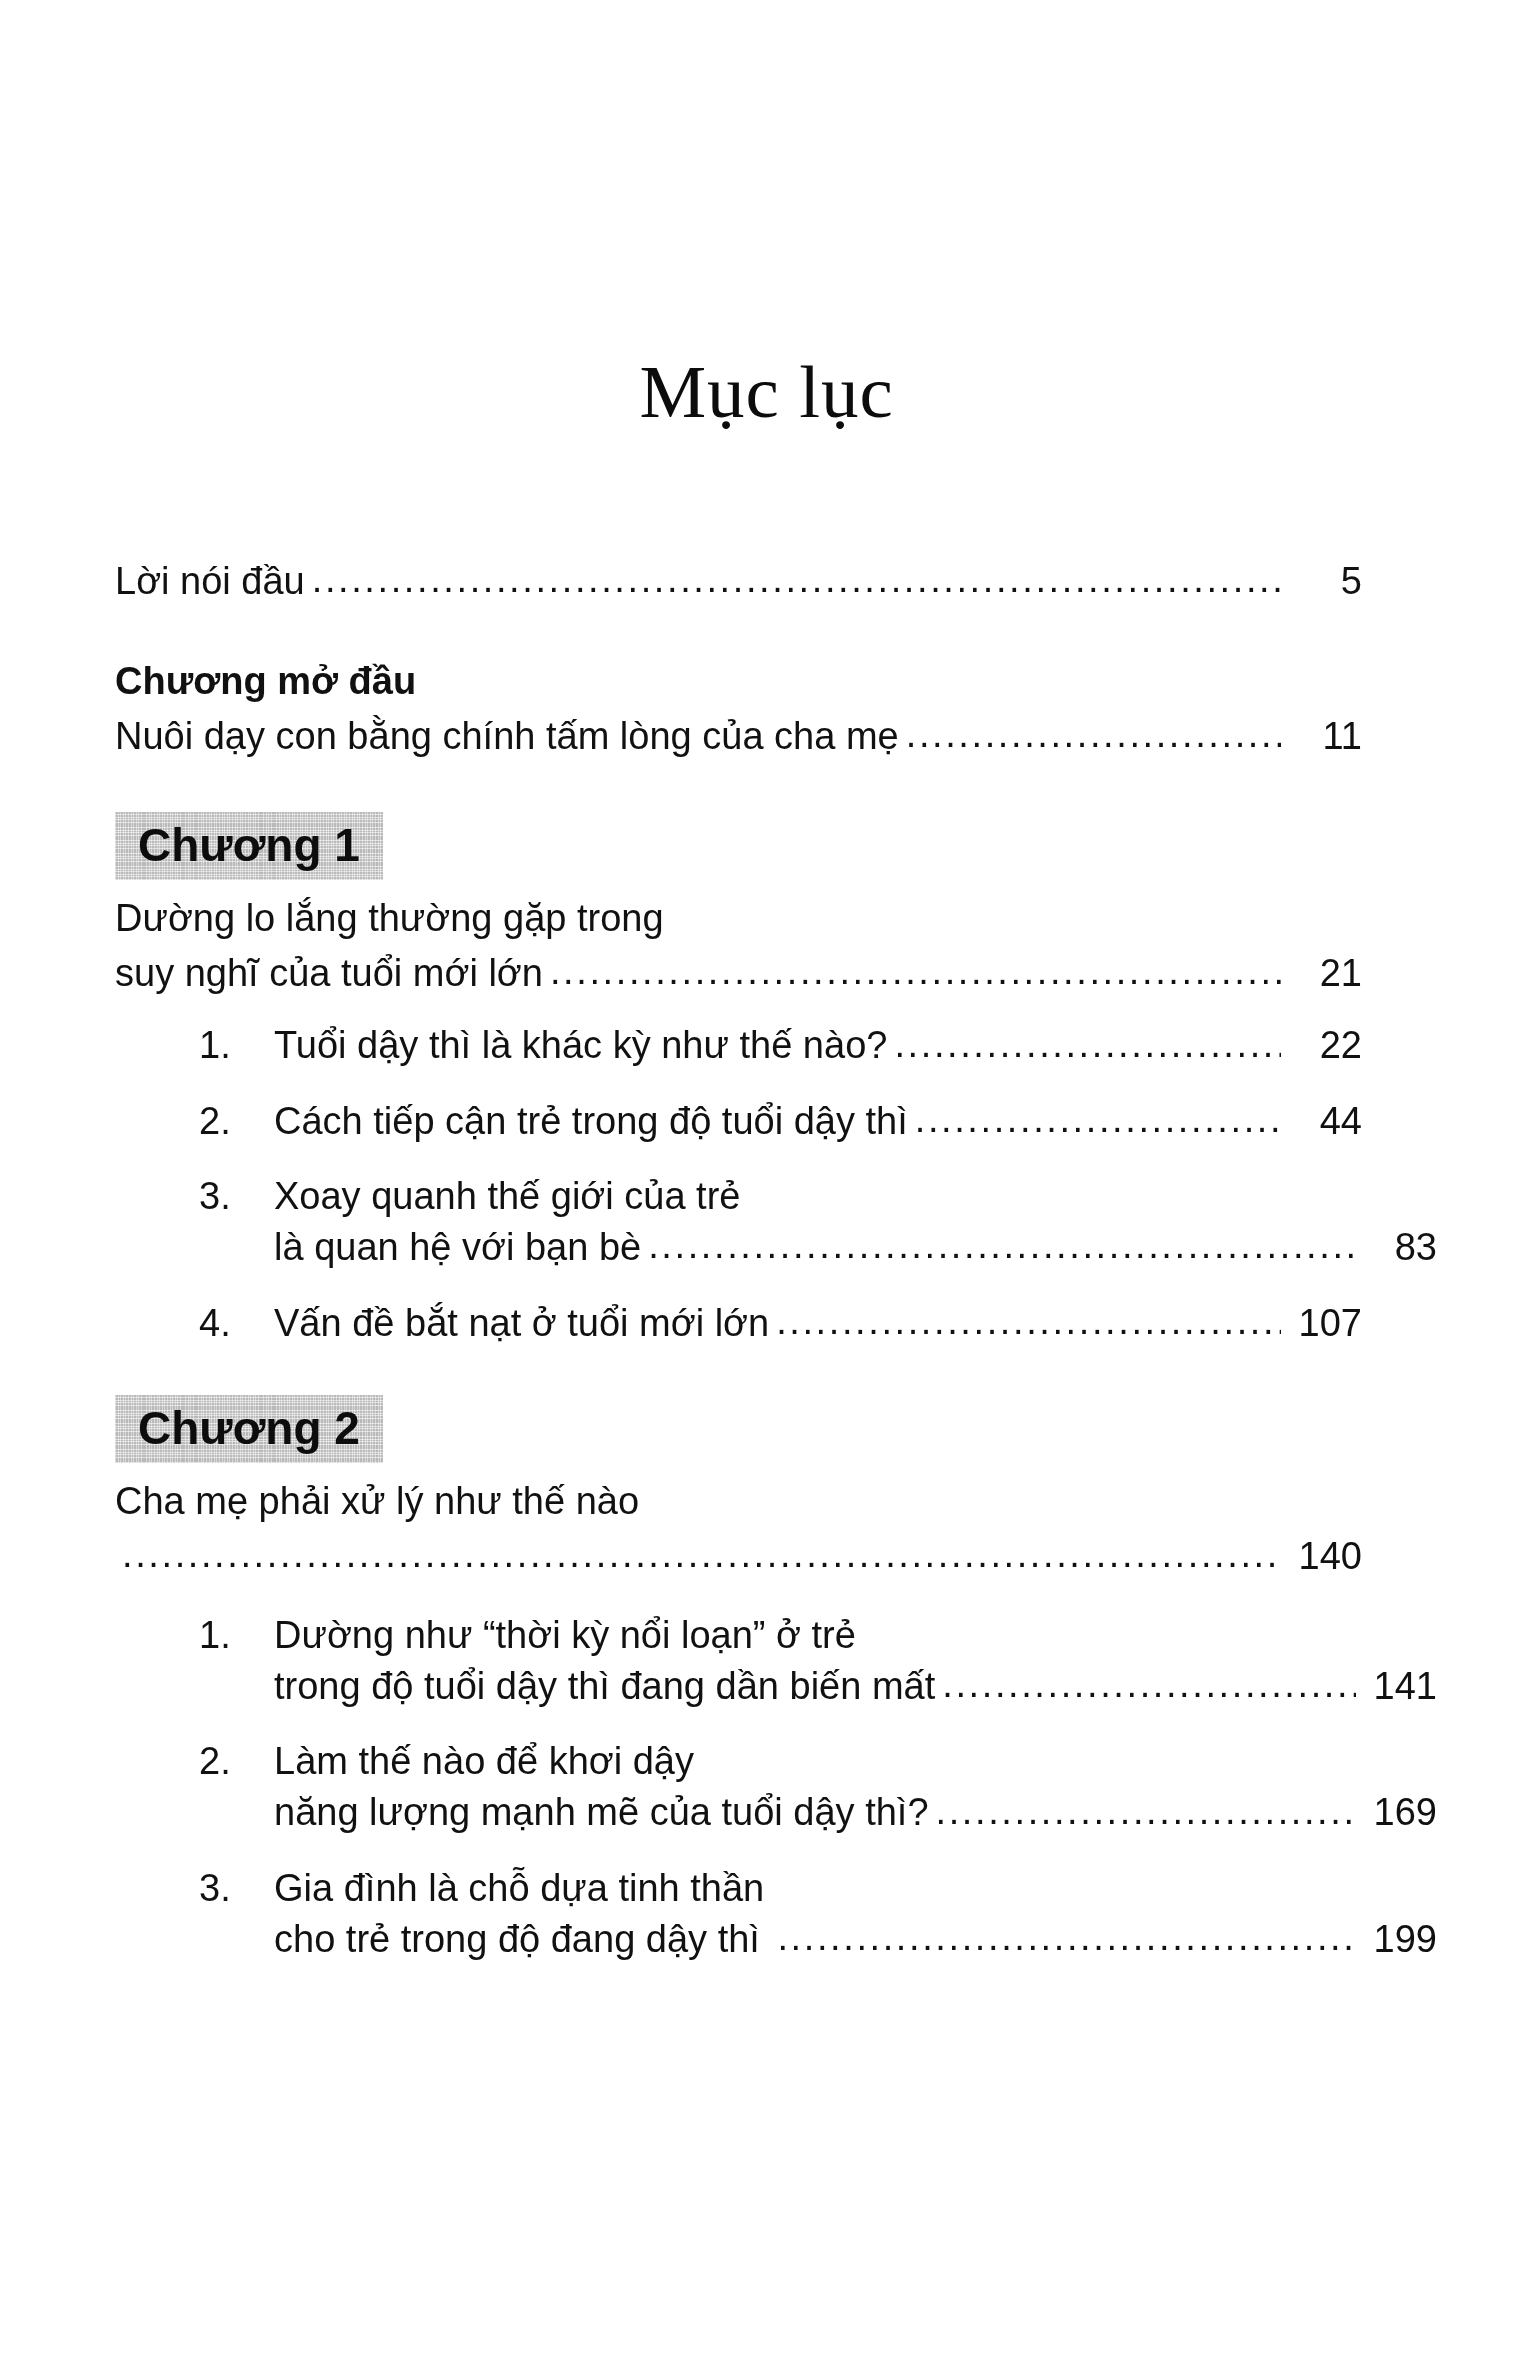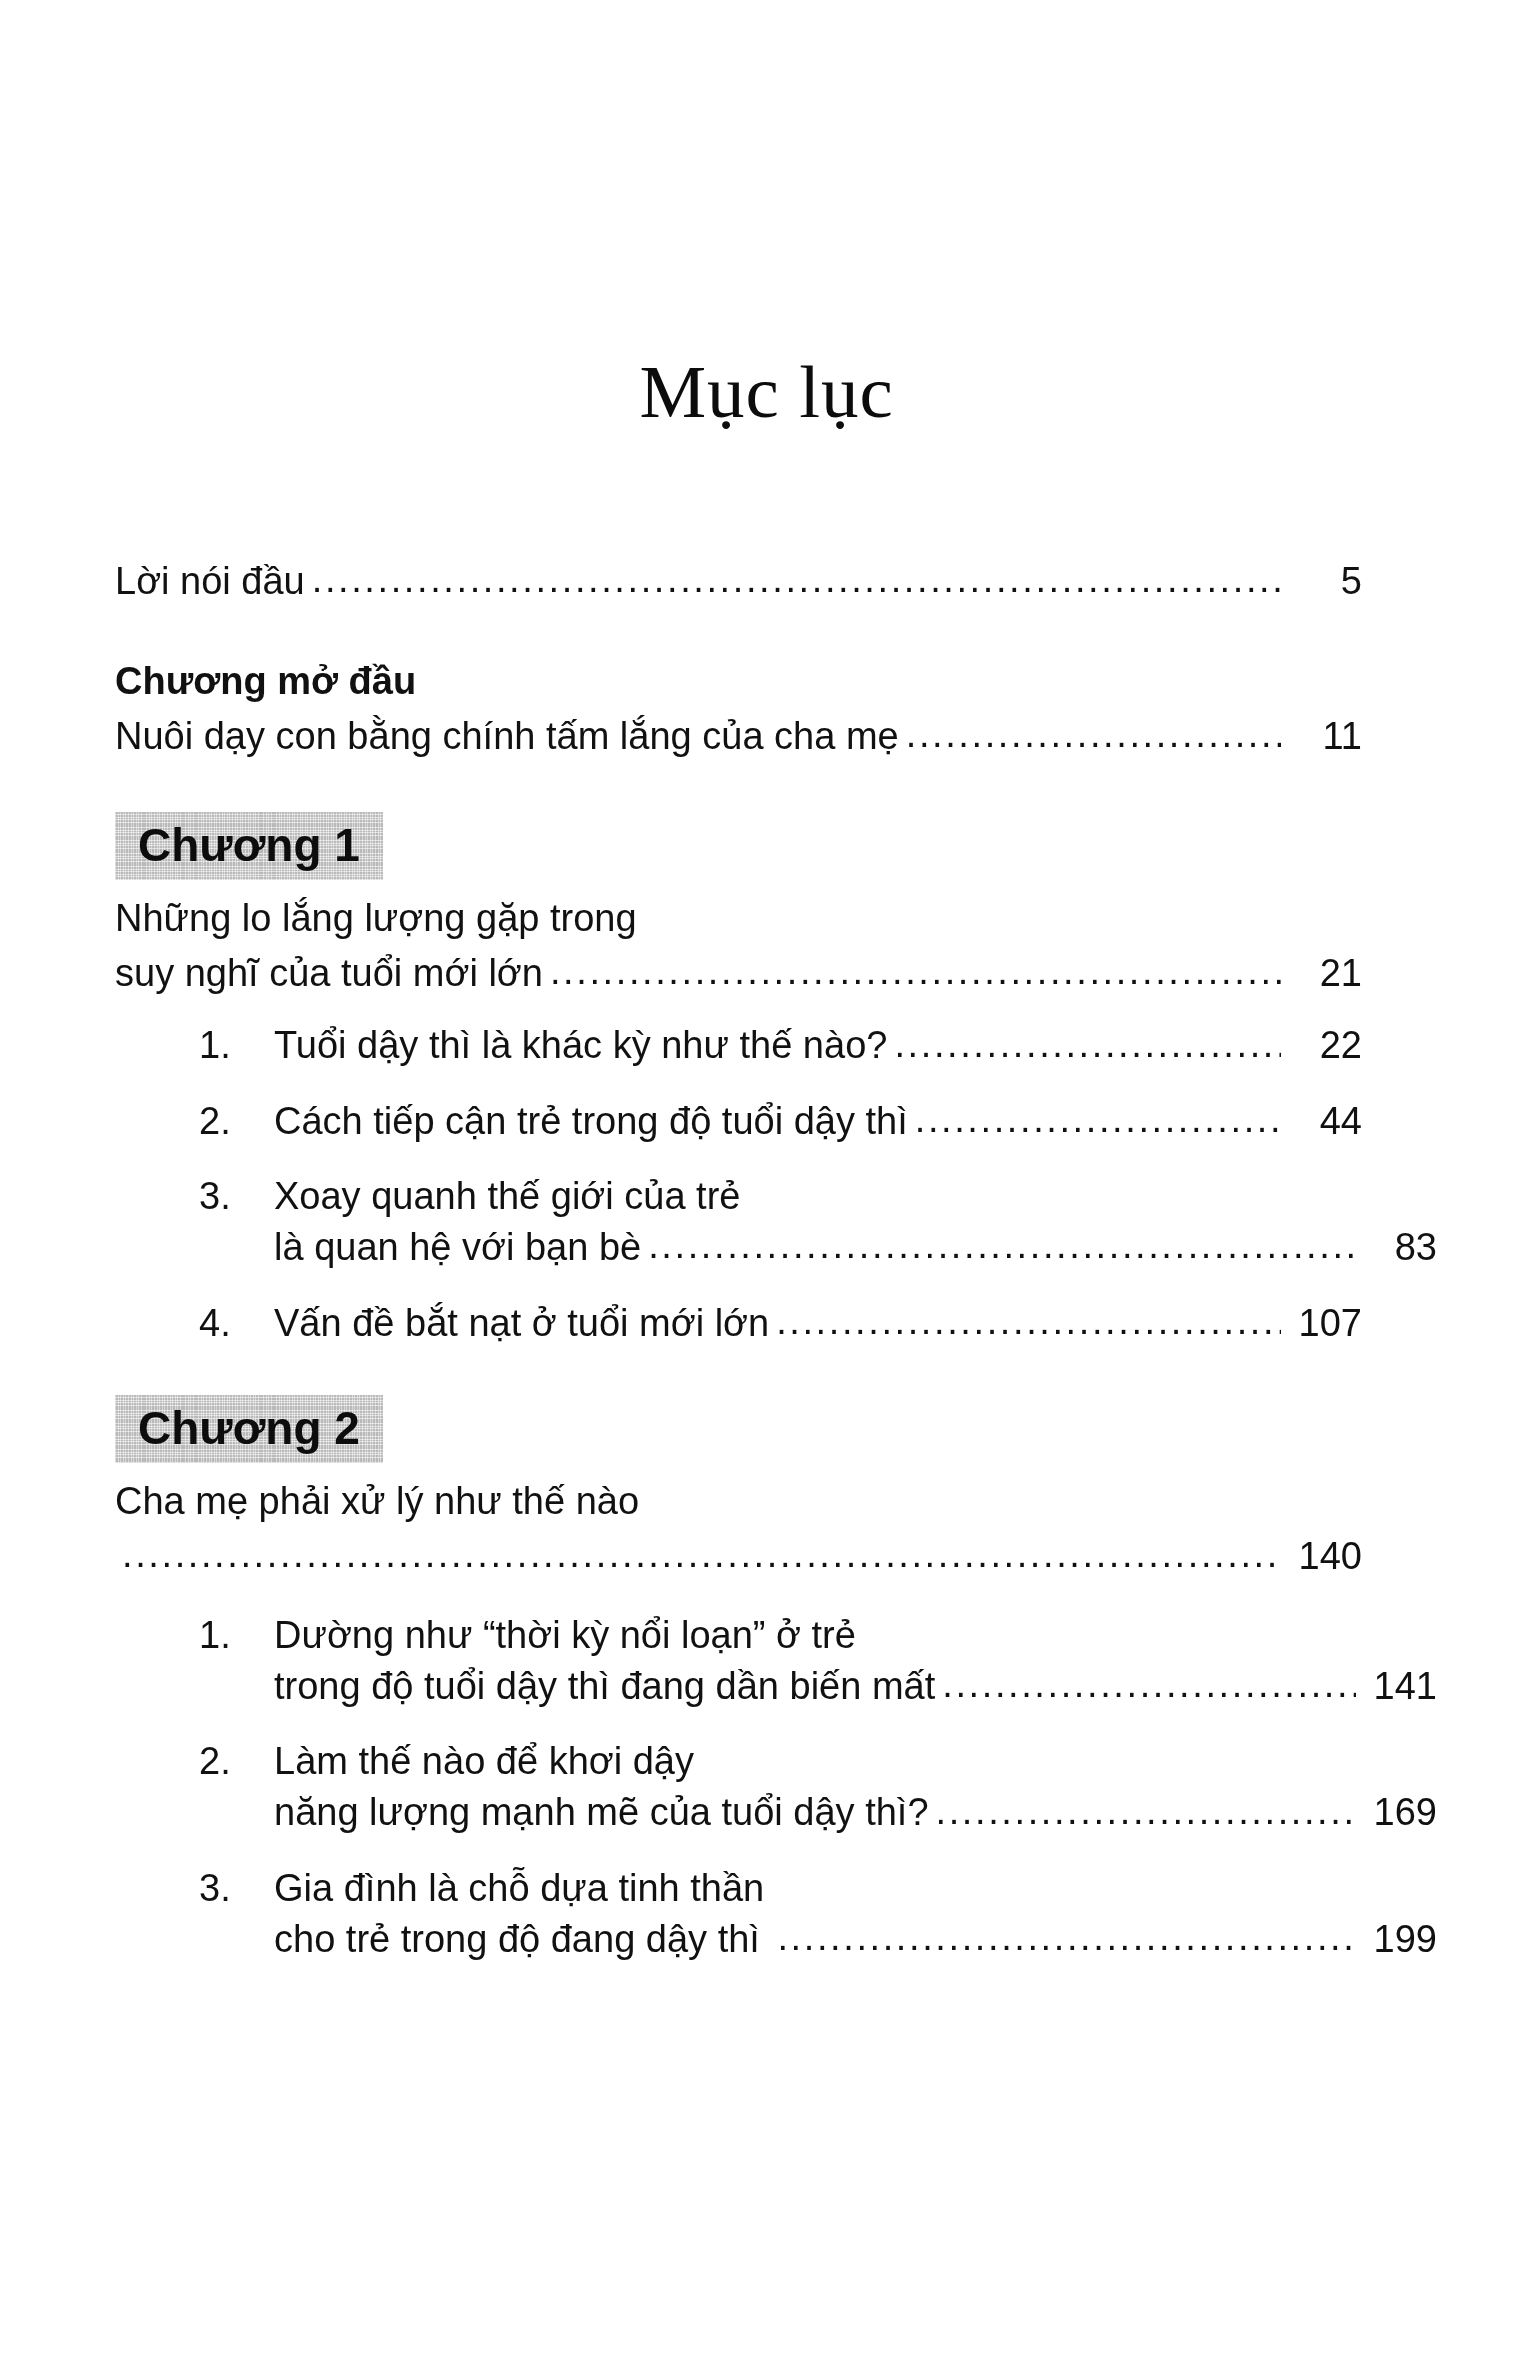--- a/index.html
+++ b/index.html
@@ -128,32 +128,32 @@
           <span class="dots">...............................................................................................</span>
           <span class="pg">5</span>
         </div>
       </div>
 
       <div class="block gap-lg">
         <div class="row no-dots">
           <span class="txt bold">Chương mở đầu</span>
         </div>
         <div class="row">
-          <span class="txt">Nuôi dạy con bằng chính tấm lắng của cha mẹ</span>
+          <span class="txt">Nuôi dạy con bằng chính tấm lòng của cha mẹ</span>
           <span class="dots">...............................................................................................</span>
           <span class="pg">11</span>
         </div>
       </div>
 
       <div class="block">
         <div class="chapter-tag-wrap">
           <span class="chapter-tag">Chương 1</span>
         </div>
         <div class="row no-dots">
-          <span class="txt">Những lo lắng lượng gặp trong</span>
+          <span class="txt">Dường lo lắng thường gặp trong</span>
         </div>
         <div class="row">
           <span class="txt">suy nghĩ của tuổi mới lớn</span>
           <span class="dots">...............................................................................................</span>
           <span class="pg">21</span>
         </div>
 
         <div class="numbered" style="margin-top:23px;">
 
           <div class="item">

